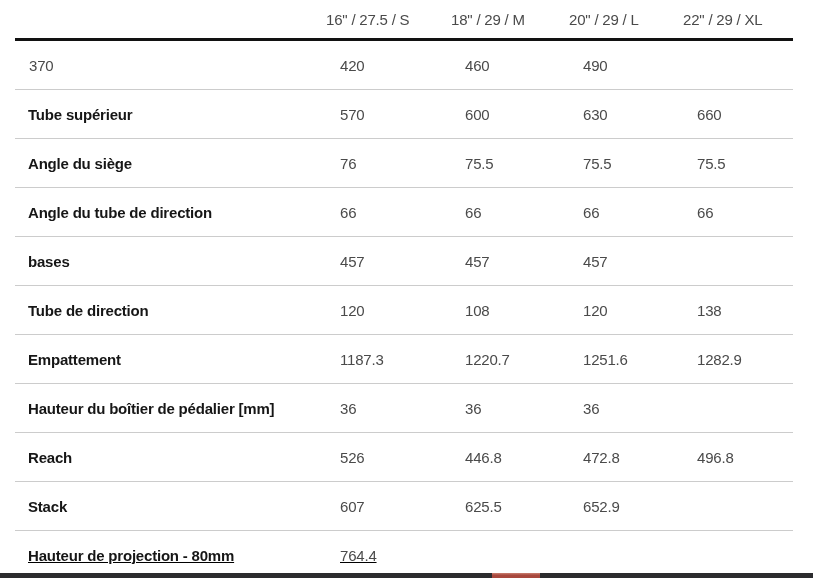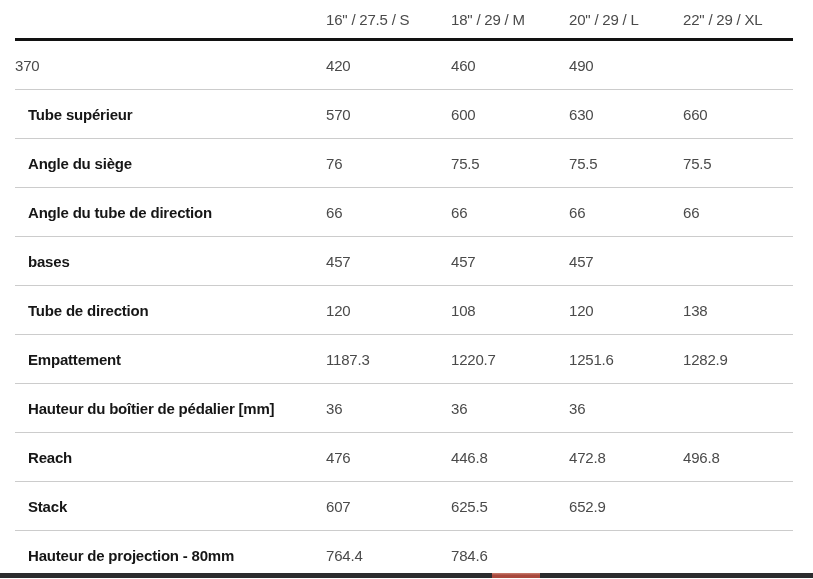--- a/index.html
+++ b/index.html
@@ -35,34 +35,36 @@
     color: #4a4a4a;
     letter-spacing: -0.2px;
     white-space: nowrap;
   }
   .data-row {
     height: 48px;
     border-bottom: 1px solid #cccccc;
   }
   .data-row:last-child {
     border-bottom: none;
+    text-decoration: underline;
   }
   .label-cell {
     font-size: 15px;
     font-weight: bold;
     color: #161616;
     padding-left: 13px;
     letter-spacing: -0.2px;
     white-space: nowrap;
   }
   .value-cell {
     font-size: 15px;
     color: #4a4a4a;
     letter-spacing: -0.2px;
     white-space: nowrap;
+    margin-left: 14px;
   }
   .bottom-bar {
     position: absolute;
     left: 0;
     bottom: 1px;
     width: 813px;
     height: 5px;
     background: #2c2c2e;
   }
   .bottom-bar-accent {
@@ -134,35 +136,34 @@
         <div class="value-cell">1282.9</div>
       </div>
       <div class="grid-row data-row">
         <div class="label-cell">Hauteur du boîtier de pédalier [mm]</div>
         <div class="value-cell">36</div>
         <div class="value-cell">36</div>
         <div class="value-cell">36</div>
       </div>
       <div class="grid-row data-row">
         <div class="label-cell">Reach</div>
-        <div class="value-cell">476</div>
+        <div class="value-cell">526</div>
         <div class="value-cell">446.8</div>
         <div class="value-cell">472.8</div>
         <div class="value-cell">496.8</div>
       </div>
       <div class="grid-row data-row">
         <div class="label-cell">Stack</div>
         <div class="value-cell">607</div>
         <div class="value-cell">625.5</div>
         <div class="value-cell">652.9</div>
       </div>
       <div class="grid-row data-row">
         <div class="label-cell">Hauteur de projection - 80mm</div>
         <div class="value-cell">764.4</div>
-        <div class="value-cell">784.6</div>
         <div class="value-cell"></div>
       </div>
     </div>
 </div>
 
 <div class="bottom-bar">
   <div class="bottom-bar-accent"></div>
 </div>
 
 </body></html>

